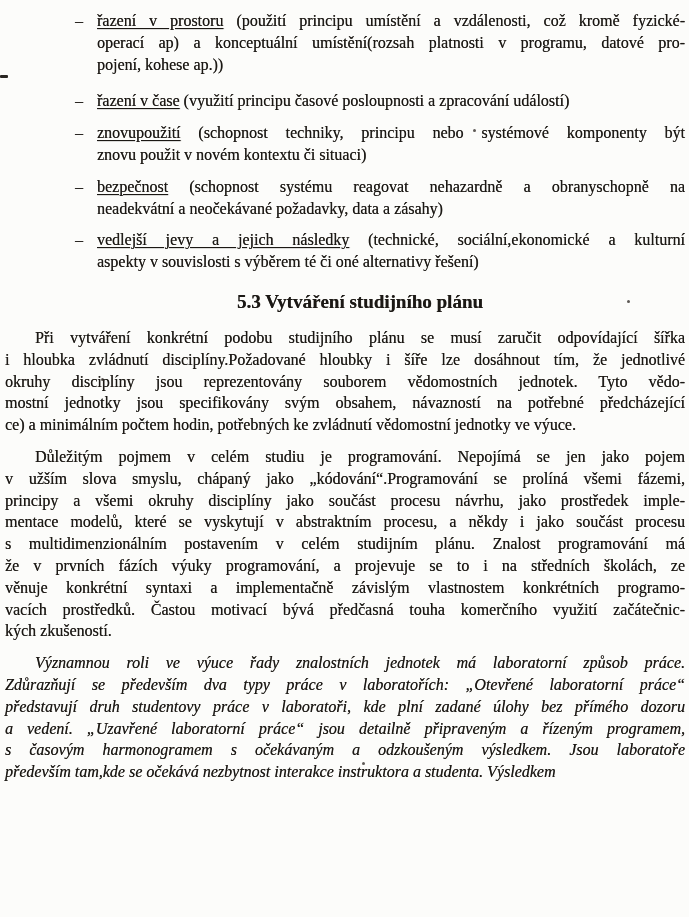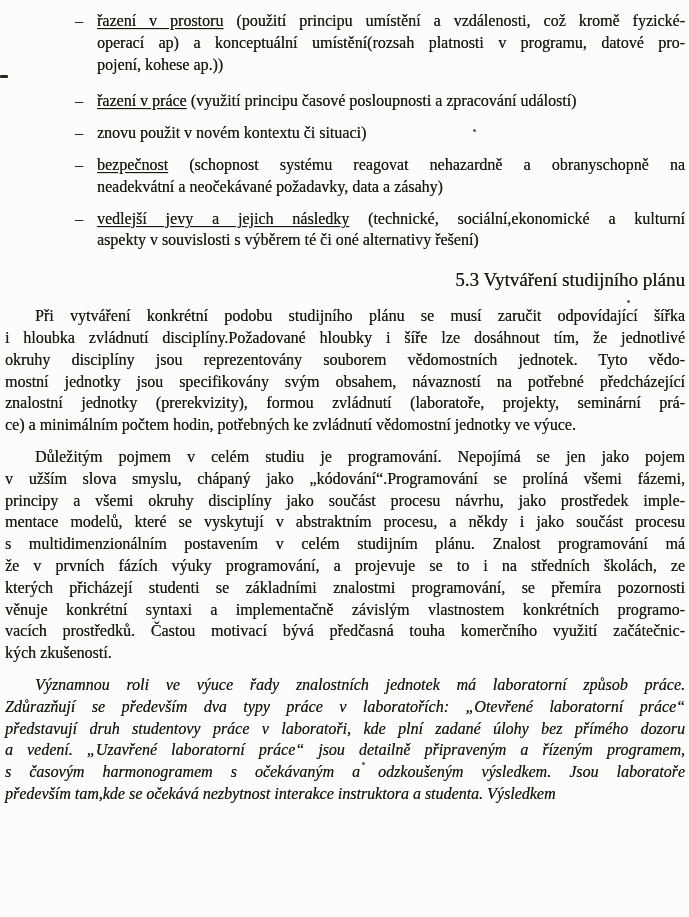--- a/index.html
+++ b/index.html
@@ -26,23 +26,23 @@
   .line.first{padding-left:30px;}
   
   .bullet-list{list-style:none;margin:2px 0 0 0;padding:0 0 0 70px;}
   .bullet-item{display:flex;margin-bottom:10px;}
   .bullet-item:first-child{margin-bottom:15px;}
   .bullet-marker{flex:0 0 22px;line-height:21.8px;}
   .bullet-content{flex:1;min-width:0;}
   .term{text-decoration:underline;text-underline-offset:2px;}
   
   .heading{
-    font-size:19px;font-weight:normal;line-height:24px;
+    font-size:19px;font-weight:bold;line-height:24px;
     margin:17px 0 13px 30px;
-    text-align:right;
+    text-align:center;
   }
   
   .paragraph{margin:0 0 10px 0;}
   .paragraph:last-child{margin-bottom:0;font-style:italic;}
   
   .art{position:absolute;background:#2a2622;}
   .art-dash{left:0;top:75px;width:8px;height:3px;border-radius:1px;}
   .speck{position:absolute;width:3px;height:3px;border-radius:50%;background:#35302a;opacity:.8;}
   .speck.s1{left:473px;top:129px;}
   .speck.s2{left:627px;top:300px;}
@@ -64,26 +64,27 @@
         <span class="bullet-marker">–</span>
         <div class="bullet-content">
           <div class="line"><span class="term">řazení v prostoru</span> (použití principu umístění a vzdálenosti, což kromě fyzické-</div>
           <div class="line">operací ap) a konceptuální umístění(rozsah platnosti v programu, datové pro-</div>
           <div class="line last">pojení, kohese ap.))</div>
         </div>
       </li>
       <li class="bullet-item">
         <span class="bullet-marker">–</span>
         <div class="bullet-content">
-          <div class="line last"><span class="term">řazení v práce</span> (využití principu časové posloupnosti a zpracování událostí)</div>
+          <div class="line last"><span class="term">řazení v čase</span> (využití principu časové posloupnosti a zpracování událostí)</div>
         </div>
       </li>
       <li class="bullet-item">
         <span class="bullet-marker">–</span>
         <div class="bullet-content">
+          <div class="line"><span class="term">znovupoužití</span> (schopnost techniky, principu nebo systémové komponenty být</div>
           <div class="line last">znovu použit v novém kontextu či situaci)</div>
         </div>
       </li>
       <li class="bullet-item">
         <span class="bullet-marker">–</span>
         <div class="bullet-content">
           <div class="line"><span class="term">bezpečnost</span> (schopnost systému reagovat nehazardně a obranyschopně na</div>
           <div class="line last">neadekvátní a neočekávané požadavky, data a zásahy)</div>
         </div>
       </li>
@@ -97,31 +98,29 @@
     </ul>
 
   <h2 class="heading">5.3 Vytváření studijního plánu</h2>
 
   <div id="paragraphs">
       <div class="paragraph">
         <div class="line first">Při vytváření konkrétní podobu studijního plánu se musí zaručit odpovídající šířka</div>
         <div class="line">i hloubka zvládnutí disciplíny.Požadované hloubky i šíře lze dosáhnout tím, že jednotlivé</div>
         <div class="line">okruhy disciplíny jsou reprezentovány souborem vědomostních jednotek. Tyto vědo-</div>
         <div class="line">mostní jednotky jsou specifikovány svým obsahem, návazností na potřebné předcházející</div>
-        <div class="line">znalostní jednotky (prerekvizity), formou zvládnutí (laboratoře, projekty, seminární prá-</div>
         <div class="line last">ce) a minimálním počtem hodin, potřebných ke zvládnutí vědomostní jednotky ve výuce.</div>
       </div>
       <div class="paragraph">
         <div class="line first">Důležitým pojmem v celém studiu je programování. Nepojímá se jen jako pojem</div>
         <div class="line">v užším slova smyslu, chápaný jako „kódování“.Programování se prolíná všemi fázemi,</div>
         <div class="line">principy a všemi okruhy disciplíny jako součást procesu návrhu, jako prostředek imple-</div>
         <div class="line">mentace modelů, které se vyskytují v abstraktním procesu, a někdy i jako součást procesu</div>
         <div class="line">s multidimenzionálním postavením v celém studijním plánu. Znalost programování má</div>
         <div class="line">že v prvních fázích výuky programování, a projevuje se to i na středních školách, ze</div>
-        <div class="line">kterých přicházejí studenti se základními znalostmi programování, se přemíra pozornosti</div>
         <div class="line">věnuje konkrétní syntaxi a implementačně závislým vlastnostem konkrétních programo-</div>
         <div class="line">vacích prostředků. Častou motivací bývá předčasná touha komerčního využití začátečnic-</div>
         <div class="line last">kých zkušeností.</div>
       </div>
       <div class="paragraph">
         <div class="line first">Významnou roli ve výuce řady znalostních jednotek má laboratorní způsob práce.</div>
         <div class="line">Zdůrazňují se především dva typy práce v laboratořích: „Otevřené laboratorní práce“</div>
         <div class="line">představují druh studentovy práce v laboratoři, kde plní zadané úlohy bez přímého dozoru</div>
         <div class="line">a vedení. „Uzavřené laboratorní práce“ jsou detailně připraveným a řízeným programem,</div>
         <div class="line">s časovým harmonogramem s očekávaným a odzkoušeným výsledkem. Jsou laboratoře</div>

